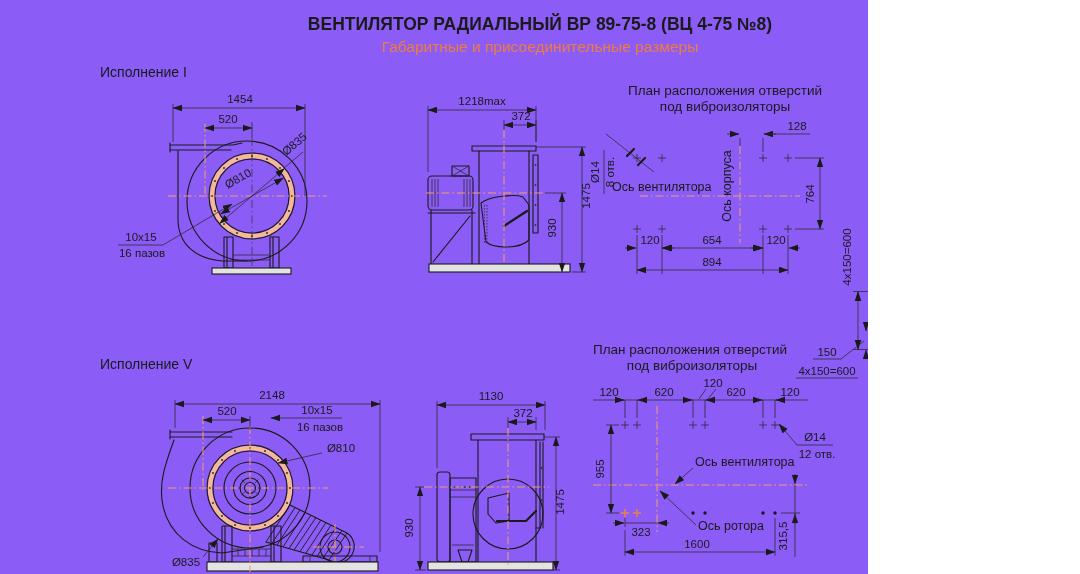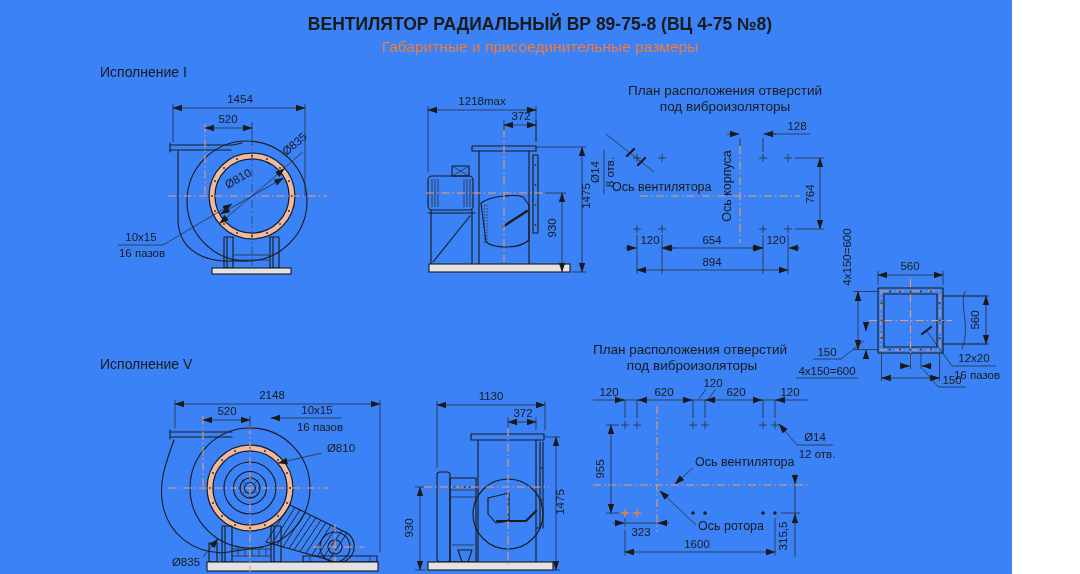--- a/index.html
+++ b/index.html
@@ -1,16 +1,16 @@
 <!DOCTYPE html>
 <html><head>
 <meta charset="utf-8">
 <style>
   html,body{margin:0;padding:0;background:#ffffff;}
-  .page{position:relative;width:1012px;height:574px;background:#3b82f6;overflow:hidden;
+  .page{position:relative;width:868px;height:574px;background:#8b5cf6;overflow:hidden;
         font-family:"Liberation Sans", sans-serif;}
   svg text{font-family:"Liberation Sans", sans-serif;fill:#1a1a1a;}
   .ttl{font-size:17.5px;font-weight:bold;}
   .sub{font-size:15.5px;}
   .lbl{font-size:14px;}
   .ptitle{font-size:13.5px;}
   .dim{font-size:11.5px;}
   .ax{font-size:12.5px;}
   .o{stroke:#1a1a1a;stroke-width:1.1;fill:none;stroke-linecap:round;stroke-linejoin:round;}
   .ob{stroke:#1a1a1a;stroke-width:2.2;fill:none;stroke-linecap:round;}

